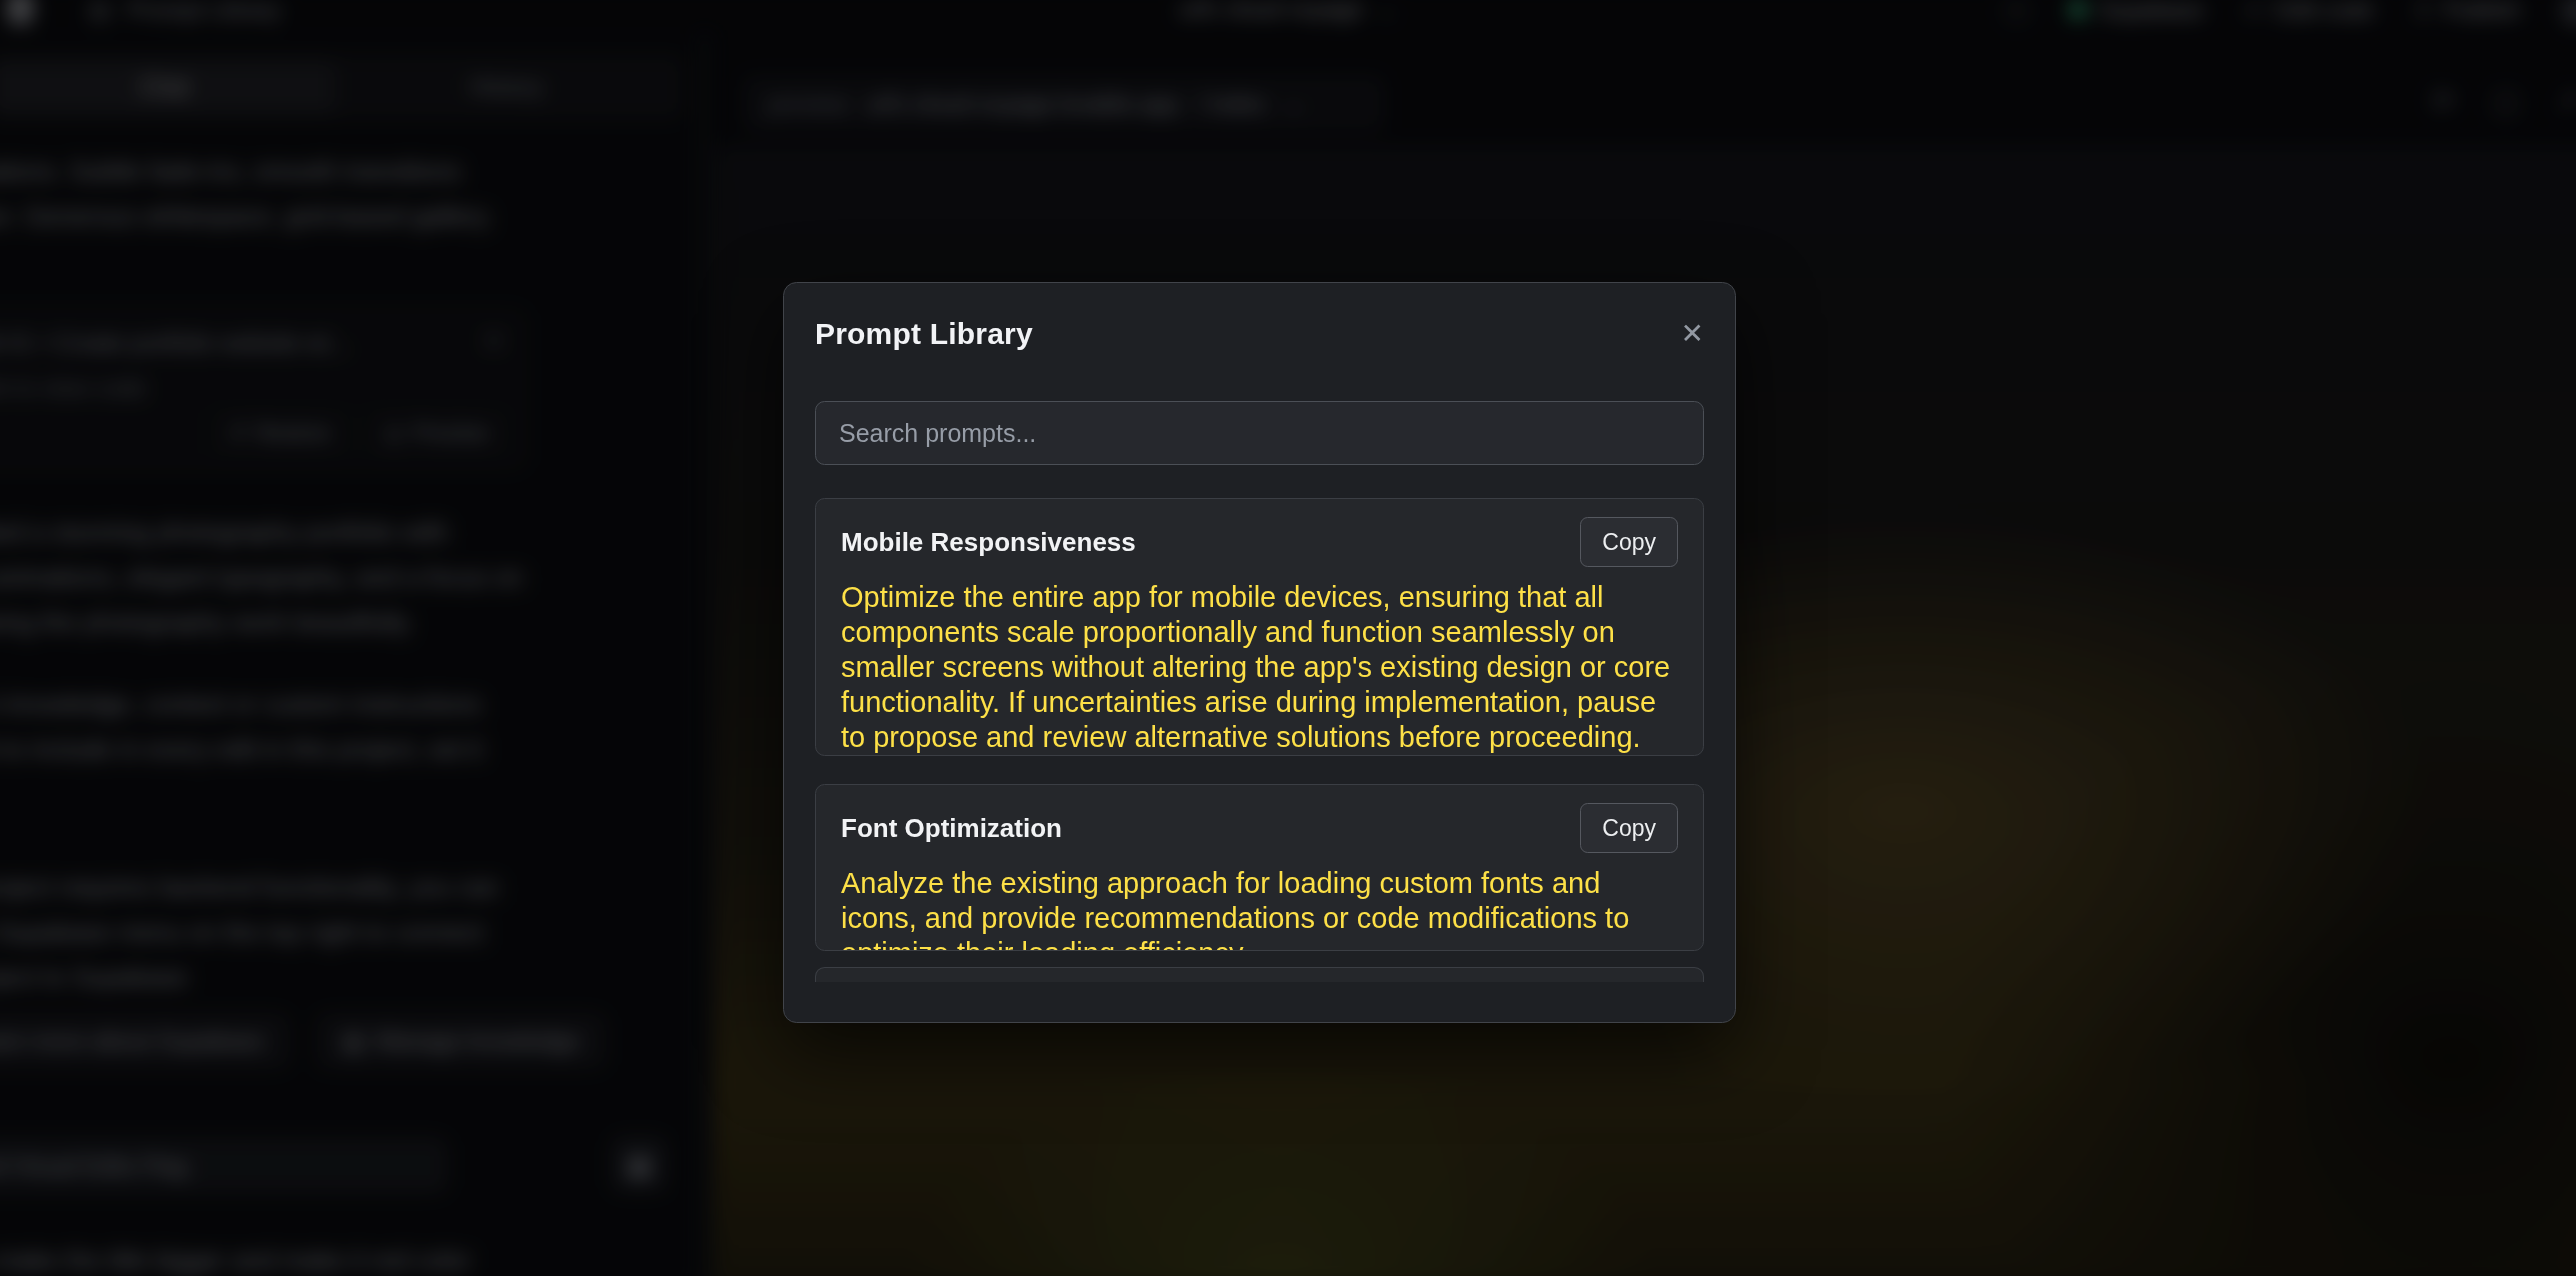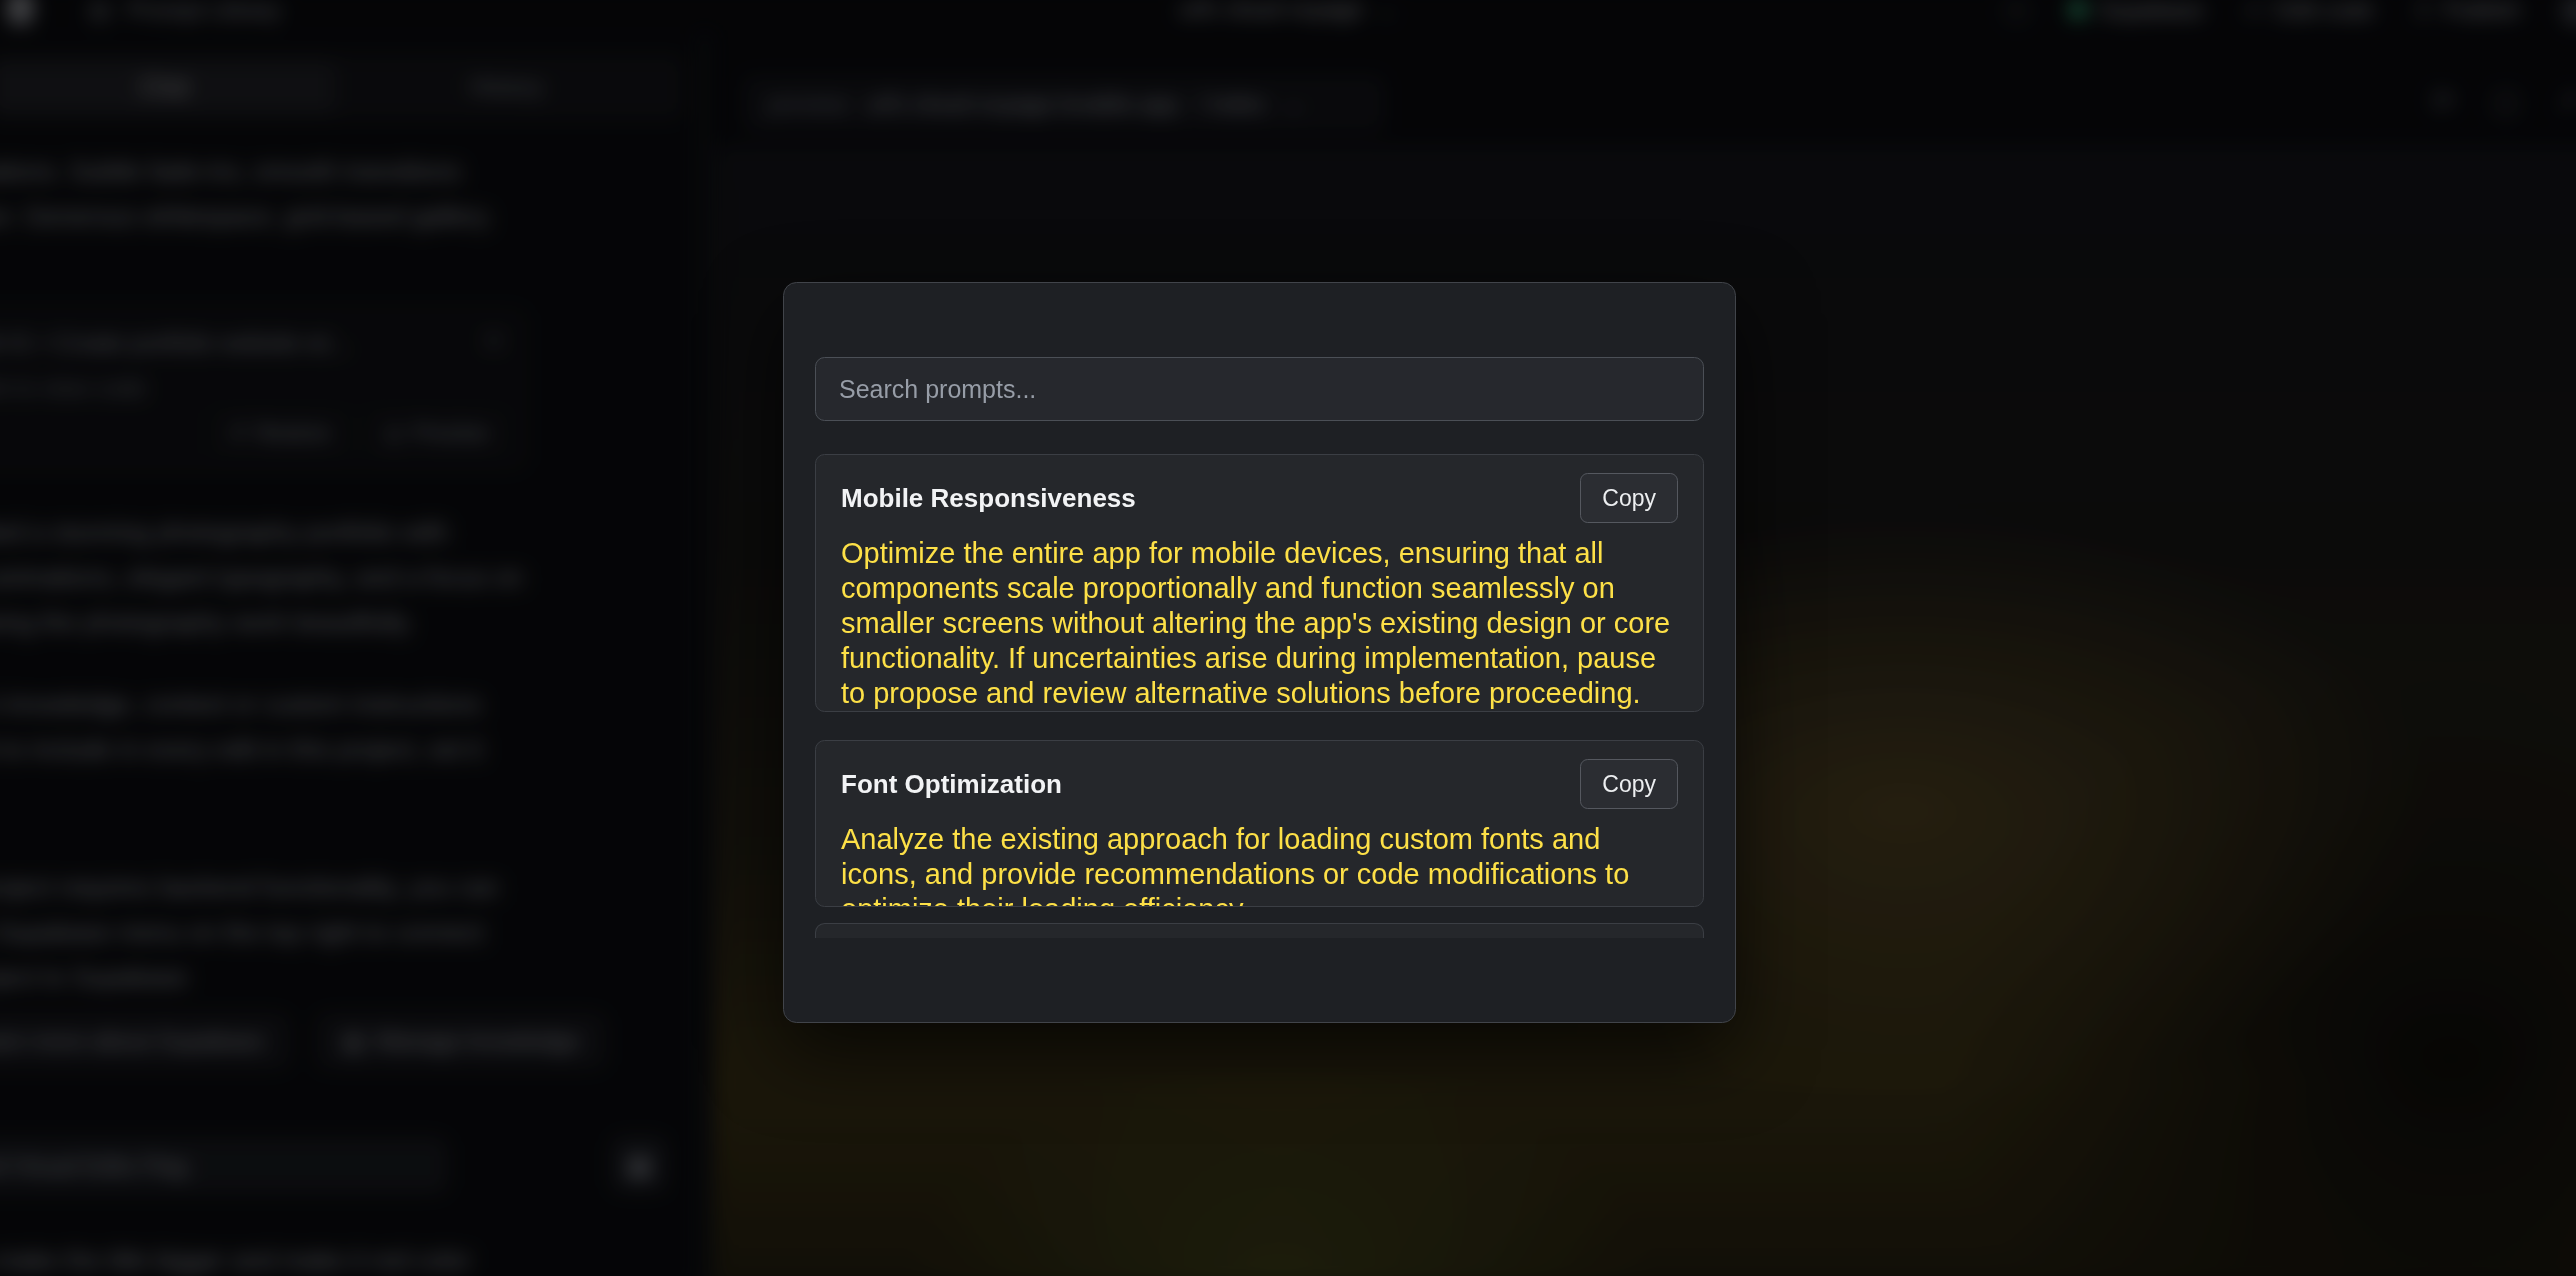--- a/index.html
+++ b/index.html
@@ -225,20 +225,24 @@
         <span>↗</span>
       </div>
       <div class="viewport"></div>
 
     </div>
   </div>
 
   <div class="overlay"></div>
 
   <div class="modal">
+    <div class="m-head">
+      <div class="m-title">Prompt Library</div>
+      <div class="m-close">✕</div>
+    </div>
 
     <input class="m-search" type="text" placeholder="Search prompts..." style="">
 
     <div class="cards">
       <div class="pcard c1">
         <div class="pcard-head">
           <div class="pcard-title">Mobile Responsiveness</div>
           <div class="copy-btn">Copy</div>
         </div>
         <div class="pcard-body">Optimize the entire app for mobile devices, ensuring that all components scale proportionally and function seamlessly on smaller screens without altering the app's existing design or core functionality. If uncertainties arise during implementation, pause to propose and review alternative solutions before proceeding.</div>

